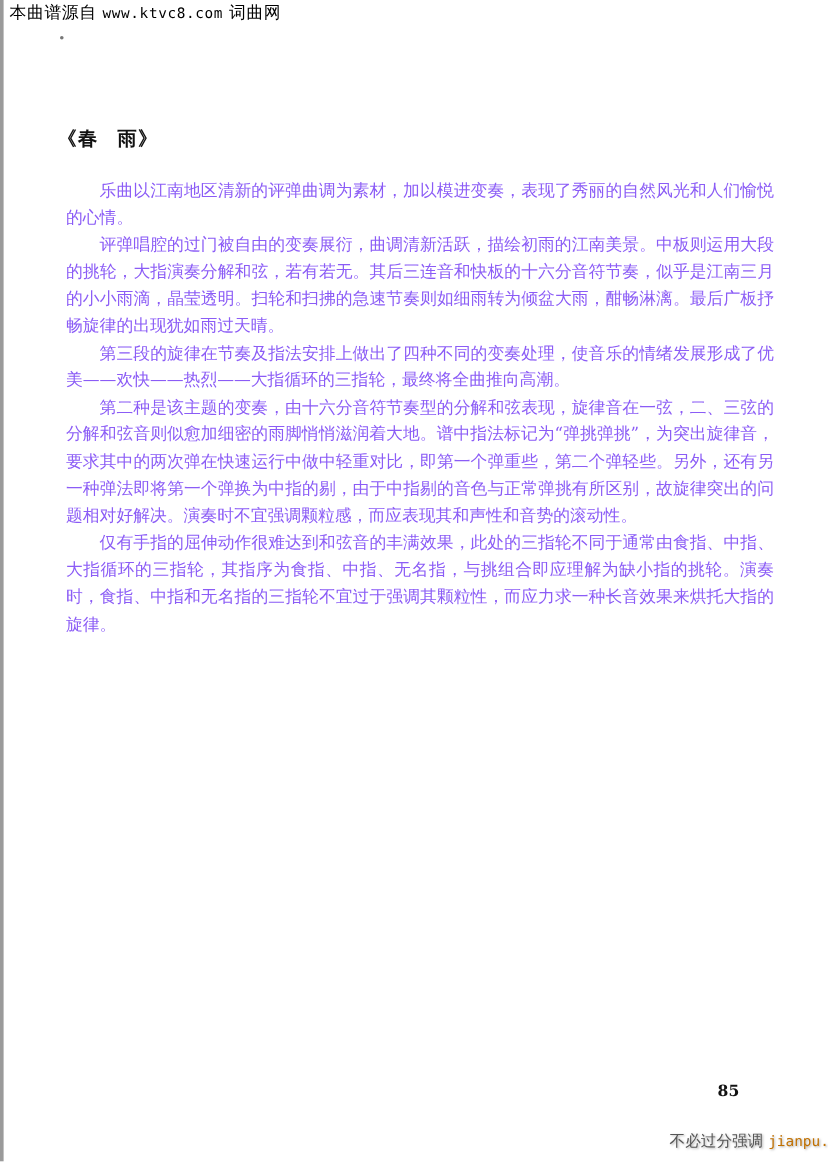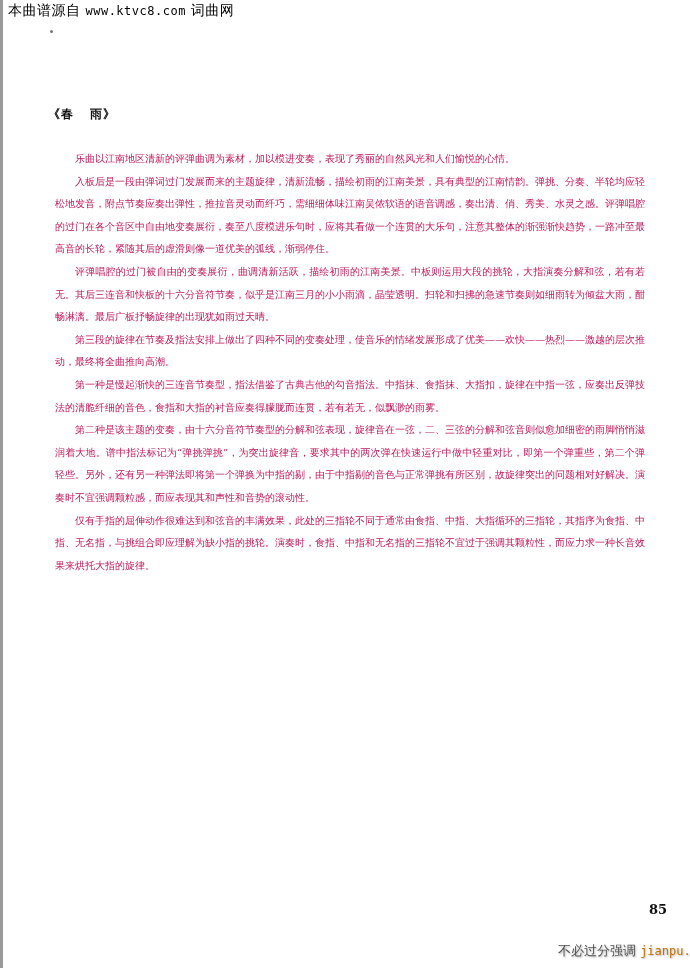--- a/index.html
+++ b/index.html
@@ -13,31 +13,31 @@
     }
     .source-header {
       position: absolute; left: 8px; top: 2px;
       font-size: 14px; color: #000000; letter-spacing: 0.5px; white-space: nowrap;
     }
     .source-header .url { font-family: "DejaVu Sans Mono", "Liberation Mono", monospace; font-size: 12px; }
     .speck { position: absolute; left: 50px; top: 30px; width: 3px; height: 3px; background: #777; border-radius: 50%; }
     .title {
       position: absolute; left: 48px; top: 106px;
       font-family: "DejaVu Serif", "Liberation Serif", serif;
-      font-size: 12px; font-weight: bold; color: #111; letter-spacing: 1px;
+      font-size: 16px; font-weight: bold; color: #111; letter-spacing: 1px;
     }
     .title .gap { display: inline-block; width: 16px; }
     .body-text {
       position: absolute; left: 55px; top: 148px; width: 590px;
       font-family: "DejaVu Serif", "Liberation Serif", serif;
-      font-size: 10px; line-height: 22.6px; color: #be185d; text-align: justify;
+      font-size: 14px; line-height: 22.6px; color: #8b5cf6; text-align: justify;
     }
     .body-text p { margin: 0; text-indent: 2em; }
     .page-number {
-      position: absolute; left: 649px; top: 902px;
+      position: absolute; left: 598px; top: 902px;
       font-family: "DejaVu Serif", "Liberation Serif", serif;
       font-size: 13px; font-weight: bold; color: #111; text-align: center;
     }
     .watermark {
       position: absolute; left: 558px; top: 942px; white-space: nowrap;
       font-size: 13px; color: #555;
       text-shadow: 1px 1px 2px #aaa;
     }
     .watermark .domain { color: #c07000; font-family: "DejaVu Sans Mono", "Liberation Mono", monospace; font-size: 12px; }
   </style>
@@ -51,24 +51,22 @@
 </div>
 
 <div class="speck"></div>
 
 <div class="title">
   <span>《春</span><span class="gap"></span><span>雨》</span>
 </div>
 
 <div class="body-text">
   <p>乐曲以江南地区清新的评弹曲调为素材，加以模进变奏，表现了秀丽的自然风光和人们愉悦的心情。</p>
-  <p>入板后是一段由弹词过门发展而来的主题旋律，清新流畅，描绘初雨的江南美景，具有典型的江南情韵。弹挑、分奏、半轮均应轻松地发音，附点节奏应奏出弹性，推拉音灵动而纤巧，需细细体味江南吴侬软语的语音调感，奏出清、俏、秀美、水灵之感。评弹唱腔的过门在各个音区中自由地变奏展衍，奏至八度模进乐句时，应将其看做一个连贯的大乐句，注意其整体的渐强渐快趋势，一路冲至最高音的长轮，紧随其后的虚滑则像一道优美的弧线，渐弱停住。</p>
   <p>评弹唱腔的过门被自由的变奏展衍，曲调清新活跃，描绘初雨的江南美景。中板则运用大段的挑轮，大指演奏分解和弦，若有若无。其后三连音和快板的十六分音符节奏，似乎是江南三月的小小雨滴，晶莹透明。扫轮和扫拂的急速节奏则如细雨转为倾盆大雨，酣畅淋漓。最后广板抒畅旋律的出现犹如雨过天晴。</p>
-  <p>第三段的旋律在节奏及指法安排上做出了四种不同的变奏处理，使音乐的情绪发展形成了优美——欢快——热烈——激越的层次推动，最终将全曲推向高潮。</p>
-  <p>第一种是慢起渐快的三连音节奏型，指法借鉴了古典吉他的勾音指法。中指抹、食指抹、大指扣，旋律在中指一弦，应奏出反弹技法的清脆纤细的音色，食指和大指的衬音应奏得朦胧而连贯，若有若无，似飘渺的雨雾。</p>
+  <p>第三段的旋律在节奏及指法安排上做出了四种不同的变奏处理，使音乐的情绪发展形成了优美——欢快——热烈——大指循环的三指轮，最终将全曲推向高潮。</p>
   <p>第二种是该主题的变奏，由十六分音符节奏型的分解和弦表现，旋律音在一弦，二、三弦的分解和弦音则似愈加细密的雨脚悄悄滋润着大地。谱中指法标记为“弹挑弹挑”，为突出旋律音，要求其中的两次弹在快速运行中做中轻重对比，即第一个弹重些，第二个弹轻些。另外，还有另一种弹法即将第一个弹换为中指的剔，由于中指剔的音色与正常弹挑有所区别，故旋律突出的问题相对好解决。演奏时不宜强调颗粒感，而应表现其和声性和音势的滚动性。</p>
   <p>仅有手指的屈伸动作很难达到和弦音的丰满效果，此处的三指轮不同于通常由食指、中指、大指循环的三指轮，其指序为食指、中指、无名指，与挑组合即应理解为缺小指的挑轮。演奏时，食指、中指和无名指的三指轮不宜过于强调其颗粒性，而应力求一种长音效果来烘托大指的旋律。</p>
 </div>
 
 <div class="page-number">85</div>
 
 <div class="watermark">
   <span>不必过分强调 </span><span class="domain">jianpu.cn</span>
 </div>
 

